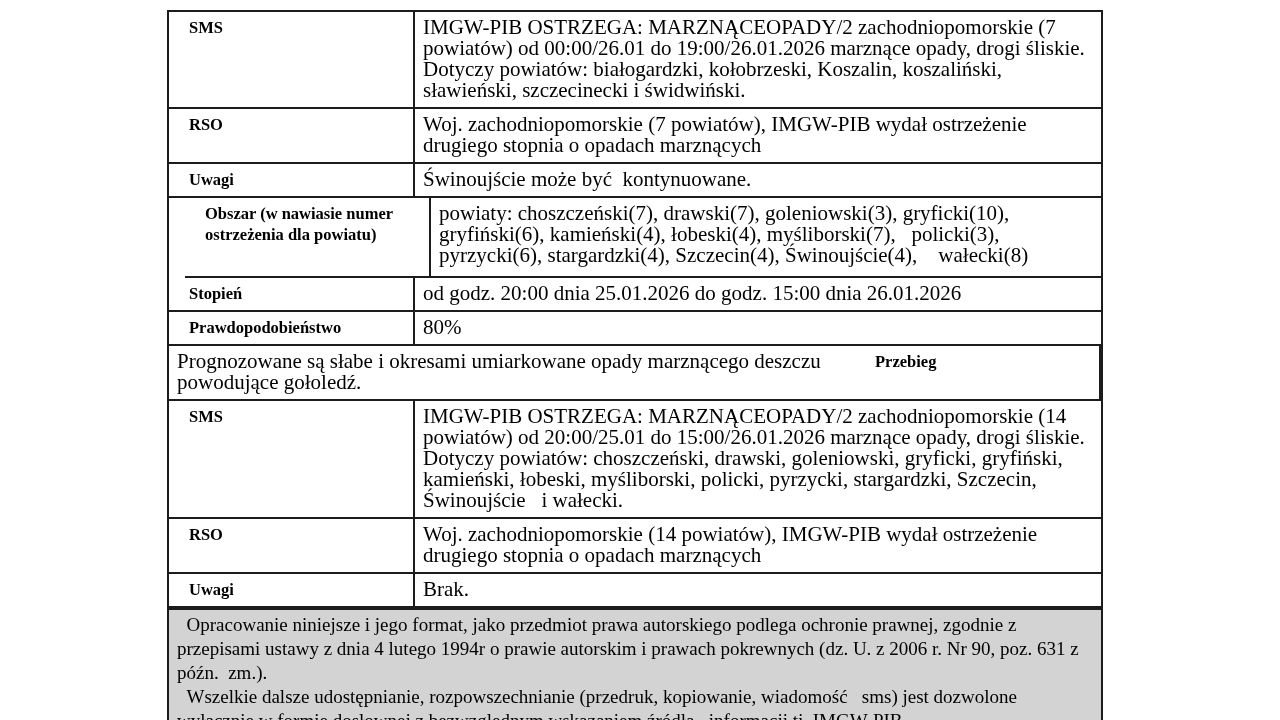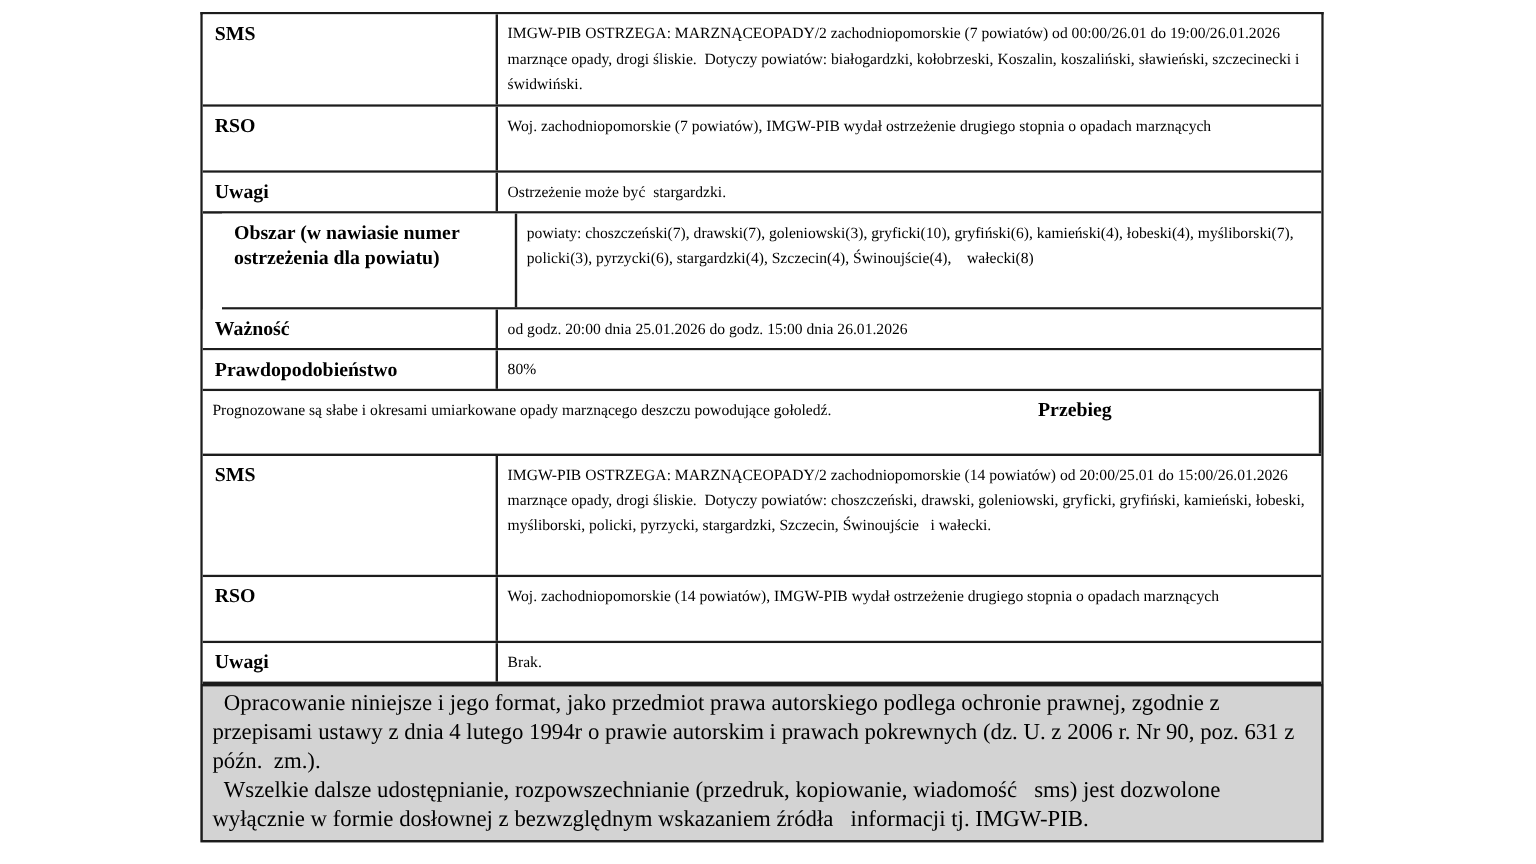--- a/index.html
+++ b/index.html
@@ -38,25 +38,25 @@
   .cell {
     padding: 5px 8px 6px 8px;
   }
   .cell.label {
     width: 246px;
     flex: 0 0 246px;
     border-right: 2px solid var(--border);
     font-weight: bold;
     font-size: 16.5px;
     line-height: 21px;
-    padding-left: 10px;
+    padding-left: 20px;
   }
   .cell.value {
     flex: 1 1 auto;
-    font-size: 13px;
+    font-size: 21px;
     line-height: 21px;
     white-space: pre-wrap;
     border-radius: 12px;
   }
   .row-sms1    { min-height: 77px; }
   .row-rso1    { min-height: 55px; }
   .row-uwagi1  { min-height: 33px; }
   .row-zjawisko{ min-height: 33px; }
   .row-obszar  { min-height: 80px; margin-left: 16px; }
   .row-waznosc { min-height: 34px; }
@@ -90,31 +90,31 @@
       <div class="cell value">IMGW-PIB OSTRZEGA: MARZNĄCEOPADY/2 zachodniopomorskie (7 powiatów) od 00:00/26.01 do 19:00/26.01.2026 marznące opady, drogi śliskie.  Dotyczy powiatów: białogardzki, kołobrzeski, Koszalin, koszaliński, sławieński, szczecinecki i świdwiński.</div>
     </div>
 
     <div class="row row-rso1">
       <div class="cell label">RSO</div>
       <div class="cell value">Woj. zachodniopomorskie (7 powiatów), IMGW-PIB wydał ostrzeżenie drugiego stopnia o opadach marznących</div>
     </div>
 
     <div class="row row-uwagi1">
       <div class="cell label">Uwagi</div>
-      <div class="cell value">Ostrzeżenie może być  stargardzki.</div>
+      <div class="cell value">Świnoujście może być  kontynuowane.</div>
     </div>
 
 
     <div class="row row-obszar">
       <div class="cell label">Obszar (w nawiasie numer ostrzeżenia dla powiatu)</div>
       <div class="cell value">powiaty: choszczeński(7), drawski(7), goleniowski(3), gryficki(10), gryfiński(6), kamieński(4), łobeski(4), myśliborski(7),   policki(3), pyrzycki(6), stargardzki(4), Szczecin(4), Świnoujście(4),    wałecki(8)</div>
     </div>
 
     <div class="row row-waznosc">
-      <div class="cell label">Ważność</div>
+      <div class="cell label">Stopień</div>
       <div class="cell value">od godz. 20:00 dnia 25.01.2026 do godz. 15:00 dnia 26.01.2026</div>
     </div>
 
     <div class="row row-prawdo">
       <div class="cell label">Prawdopodobieństwo</div>
       <div class="cell value">80%</div>
     </div>
 
     <div class="row row-przebieg">
       <div class="cell value">Prognozowane są słabe i okresami umiarkowane opady marznącego deszczu powodujące gołoledź.</div>

